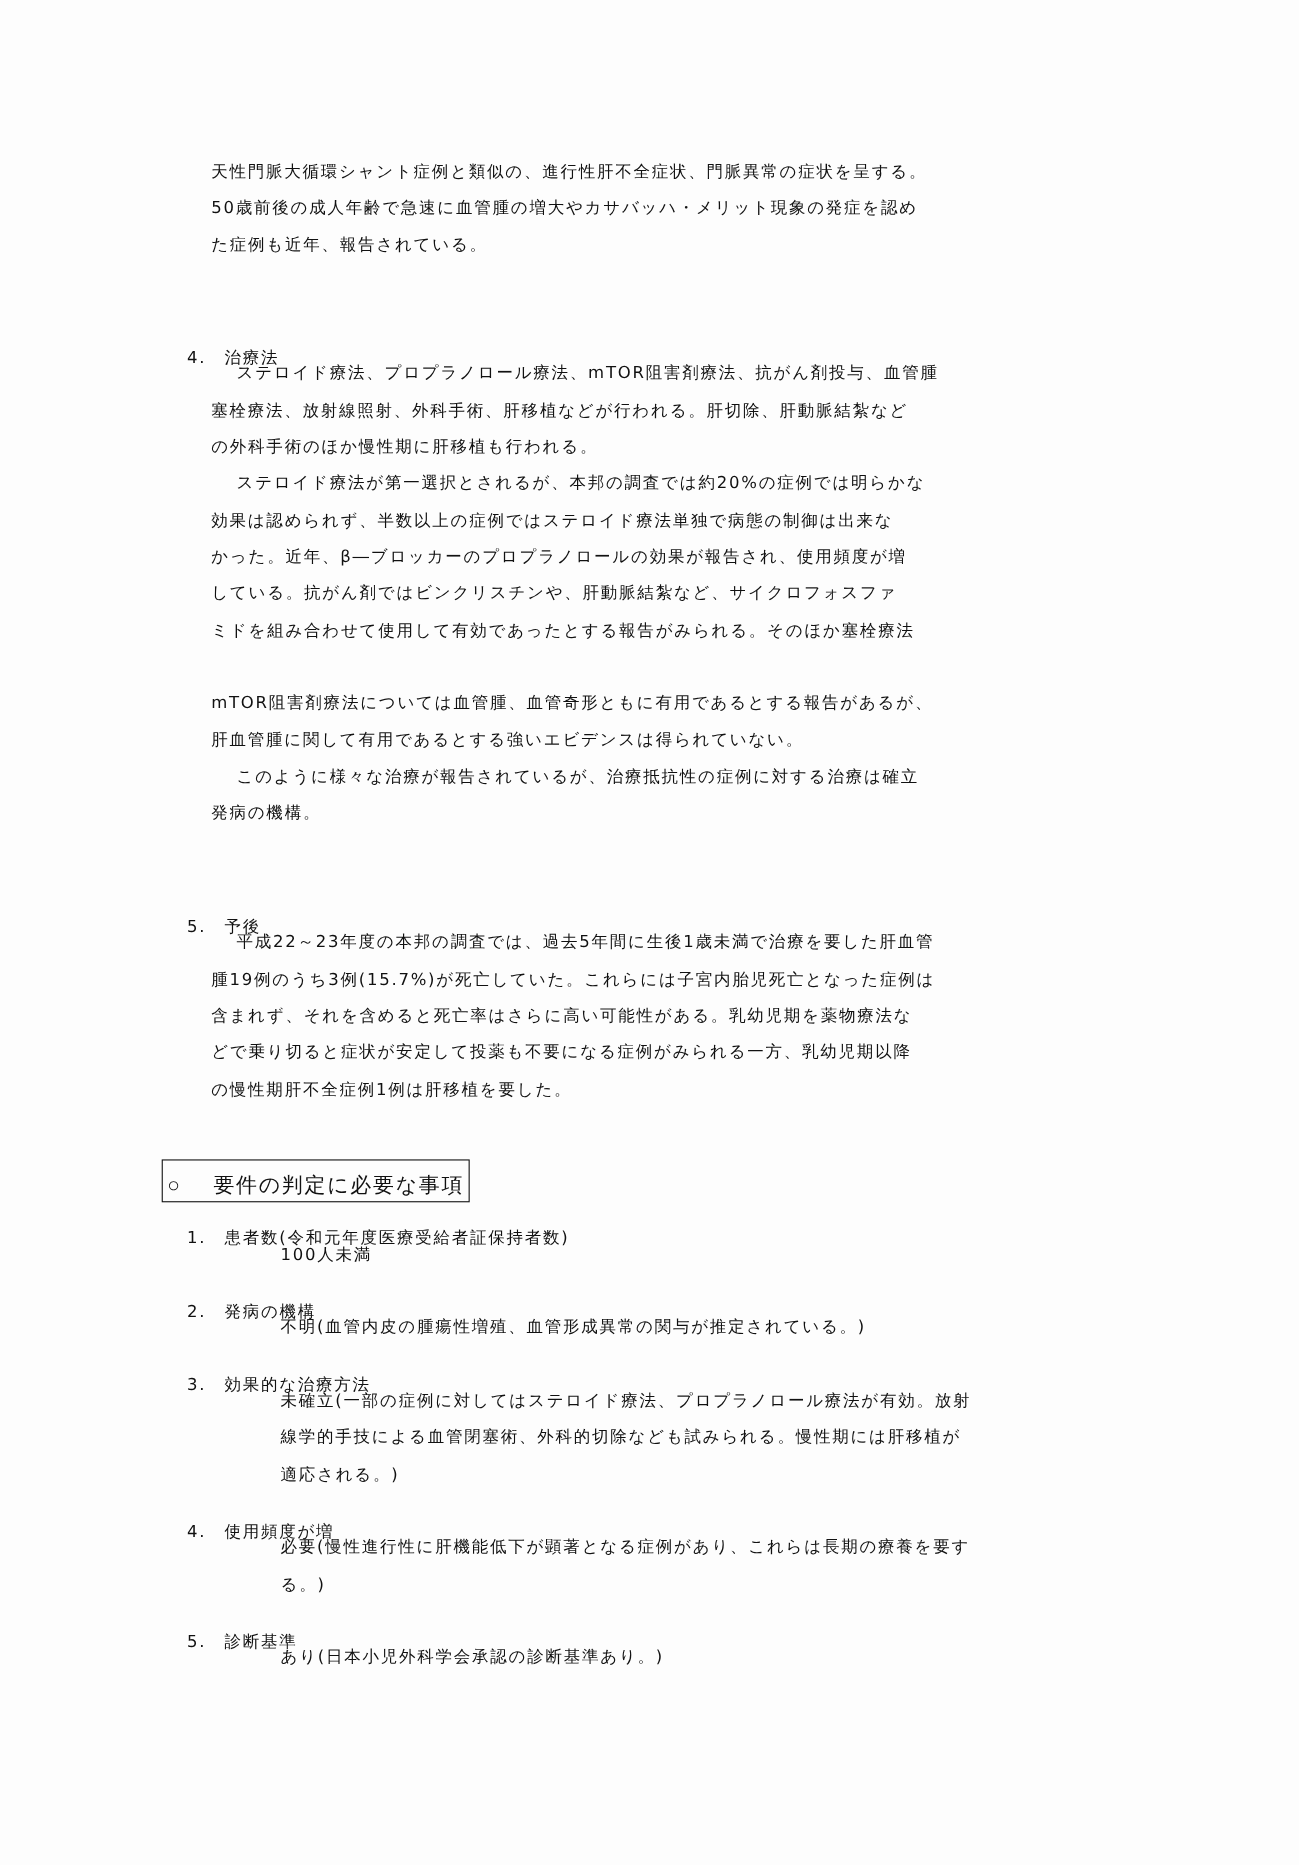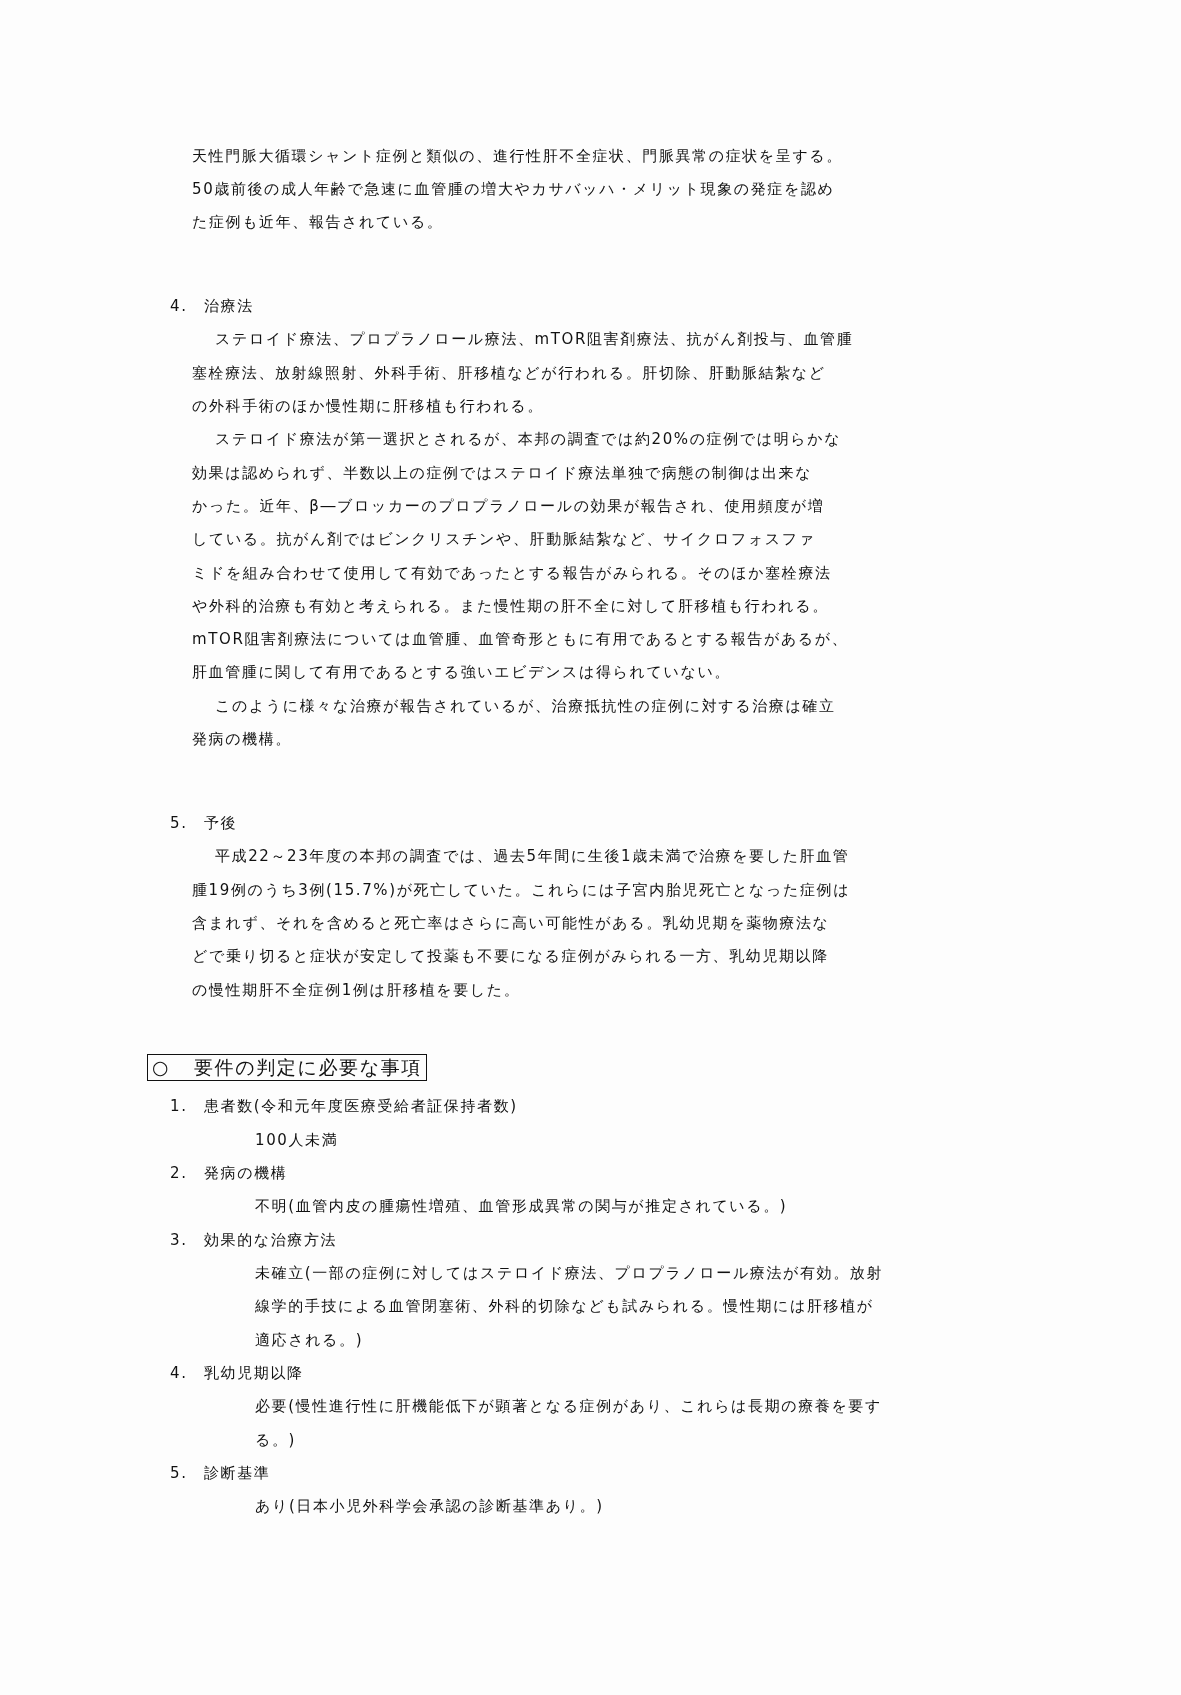--- a/index.html
+++ b/index.html
@@ -18,32 +18,33 @@
   }
   .line {
     position: absolute;
     font-size: 15px;
     line-height: 24px;
     white-space: nowrap;
     letter-spacing: 1.6px;
   }
   .l-body { left: 192px; }
   .l-indent { left: 215px; }
-  .l-head { left: 170px; }
+  .l-head { left: 170px; margin-top: 19px; }
   .l-sub { left: 215px; margin-left: 40px; }
   .heading-num { display: inline-block; width: 34px; }
   .boxed {
     position: absolute;
     left: 147px; top: 1054px;
     border: 1.5px solid #111;
-    padding: 0 4px 1px 4px;
+    padding: 12px 4px 1px 4px;
     font-size: 19px;
     line-height: 24px;
     white-space: nowrap;
     letter-spacing: 1.6px;
+    font-family: Liberation Serif, serif;
   }
   .boxed .circle { display: inline-block; width: 42px; }
 </style>
 </head>
 <body>
 
 <div class="page">
 
   <div class="line l-body" style="top:144px">天性門脈大循環シャント症例と類似の、進行性肝不全症状、門脈異常の症状を呈する。</div>
   <div class="line l-body" style="top:177px">50歳前後の成人年齢で急速に血管腫の増大やカサバッハ・メリット現象の発症を認め</div>
@@ -53,21 +54,20 @@
     <span class="heading-num">4.</span><span>治療法</span>
   </div>
   <div class="line l-indent" style="top:327px">ステロイド療法、プロプラノロール療法、mTOR阻害剤療法、抗がん剤投与、血管腫</div>
   <div class="line l-body" style="top:361px">塞栓療法、放射線照射、外科手術、肝移植などが行われる。肝切除、肝動脈結紮など</div>
   <div class="line l-body" style="top:394px">の外科手術のほか慢性期に肝移植も行われる。</div>
   <div class="line l-indent" style="top:427px">ステロイド療法が第一選択とされるが、本邦の調査では約20%の症例では明らかな</div>
   <div class="line l-body" style="top:461px">効果は認められず、半数以上の症例ではステロイド療法単独で病態の制御は出来な</div>
   <div class="line l-body" style="top:494px">かった。近年、β―ブロッカーのプロプラノロールの効果が報告され、使用頻度が増</div>
   <div class="line l-body" style="top:527px">している。抗がん剤ではビンクリスチンや、肝動脈結紮など、サイクロフォスファ</div>
   <div class="line l-body" style="top:561px">ミドを組み合わせて使用して有効であったとする報告がみられる。そのほか塞栓療法</div>
-  <div class="line l-body" style="top:594px">や外科的治療も有効と考えられる。また慢性期の肝不全に対して肝移植も行われる。</div>
   <div class="line l-body" style="top:627px">mTOR阻害剤療法については血管腫、血管奇形ともに有用であるとする報告があるが、</div>
   <div class="line l-body" style="top:660px">肝血管腫に関して有用であるとする強いエビデンスは得られていない。</div>
   <div class="line l-indent" style="top:694px">このように様々な治療が報告されているが、治療抵抗性の症例に対する治療は確立</div>
   <div class="line l-body" style="top:727px">発病の機構。</div>
 
   <div class="line l-head" style="top:811px">
     <span class="heading-num">5.</span><span>予後</span>
   </div>
   <div class="line l-indent" style="top:844px">平成22～23年度の本邦の調査では、過去5年間に生後1歳未満で治療を要した肝血管</div>
   <div class="line l-body" style="top:878px">腫19例のうち3例(15.7%)が死亡していた。これらには子宮内胎児死亡となった症例は</div>
@@ -90,21 +90,21 @@
   <div class="line l-sub" style="top:1194px">不明(血管内皮の腫瘍性増殖、血管形成異常の関与が推定されている。)</div>
 
   <div class="line l-head" style="top:1228px">
     <span class="heading-num">3.</span><span>効果的な治療方法</span>
   </div>
   <div class="line l-sub" style="top:1261px">未確立(一部の症例に対してはステロイド療法、プロプラノロール療法が有効。放射</div>
   <div class="line l-sub" style="top:1294px">線学的手技による血管閉塞術、外科的切除なども試みられる。慢性期には肝移植が</div>
   <div class="line l-sub" style="top:1328px">適応される。)</div>
 
   <div class="line l-head" style="top:1361px">
-    <span class="heading-num">4.</span><span>乳幼児期以降</span>
+    <span class="heading-num">4.</span><span>使用頻度が増</span>
   </div>
   <div class="line l-sub" style="top:1394px">必要(慢性進行性に肝機能低下が顕著となる症例があり、これらは長期の療養を要す</div>
   <div class="line l-sub" style="top:1428px">る。)</div>
 
   <div class="line l-head" style="top:1461px">
     <span class="heading-num">5.</span><span>診断基準</span>
   </div>
   <div class="line l-sub" style="top:1494px">あり(日本小児外科学会承認の診断基準あり。)</div>
 
 </div>

